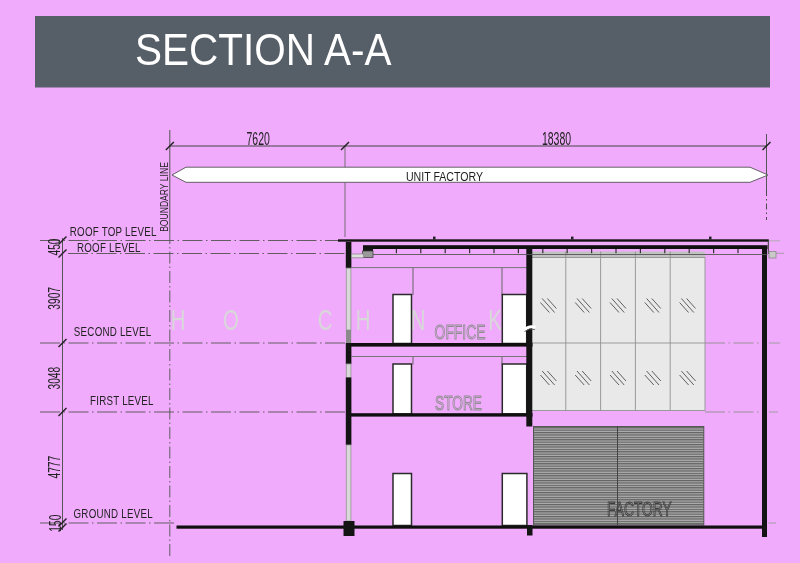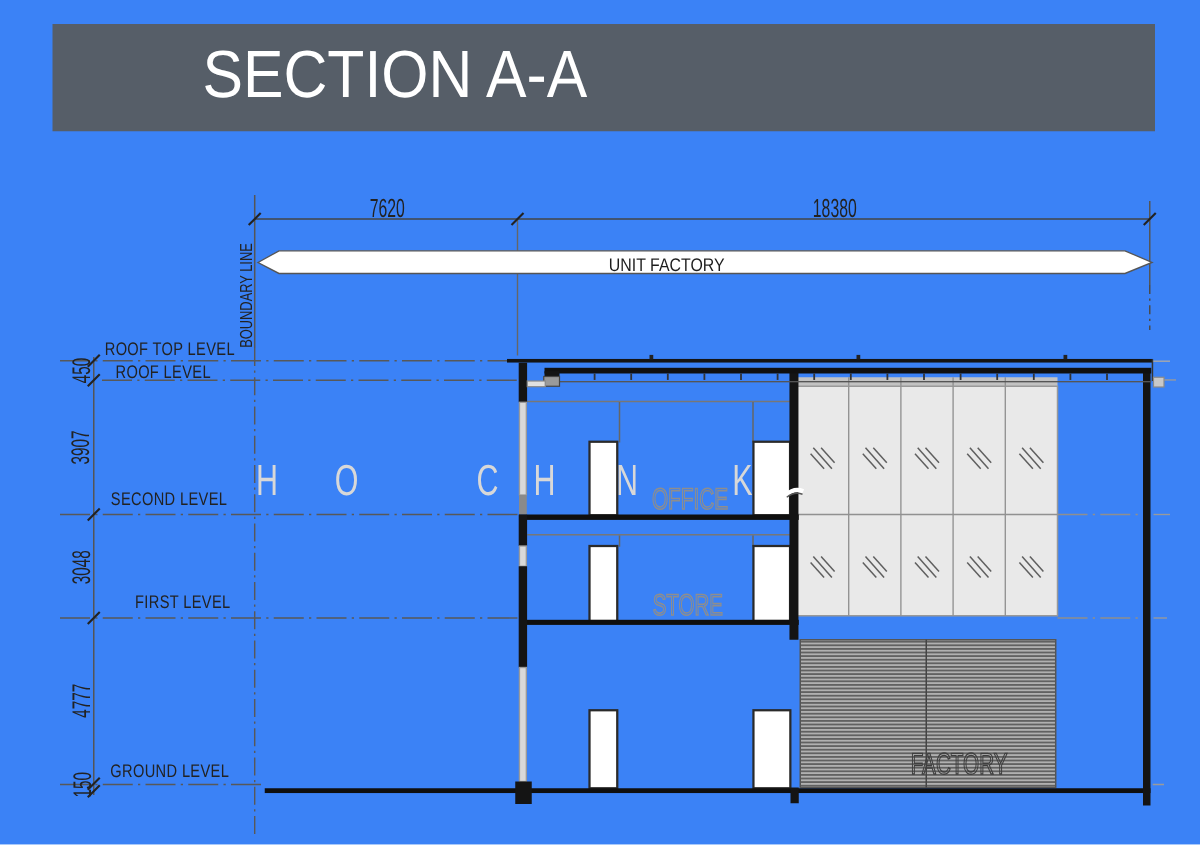--- a/index.html
+++ b/index.html
@@ -1,16 +1,16 @@
 <!DOCTYPE html>
 <html><head>
 <meta charset="utf-8">
 <style>
   html,body{margin:0;padding:0;background:#fff;}
-  #page{position:relative;width:800px;height:563px;background:#3b82f6;overflow:hidden;
+  #page{position:relative;width:800px;height:563px;background:#f0abfc;overflow:hidden;
         font-family:"Liberation Sans",sans-serif;}
   svg{position:absolute;left:0;top:0;}
 </style>
 </head>
 <body>
 <div id="page">
 <svg width="800" height="563" viewBox="0 0 800 563">
   <defs>
     <pattern id="shutter" width="4" height="2.4" patternUnits="userSpaceOnUse">
       <rect width="4" height="2.4" fill="#b0b0b0"></rect>

